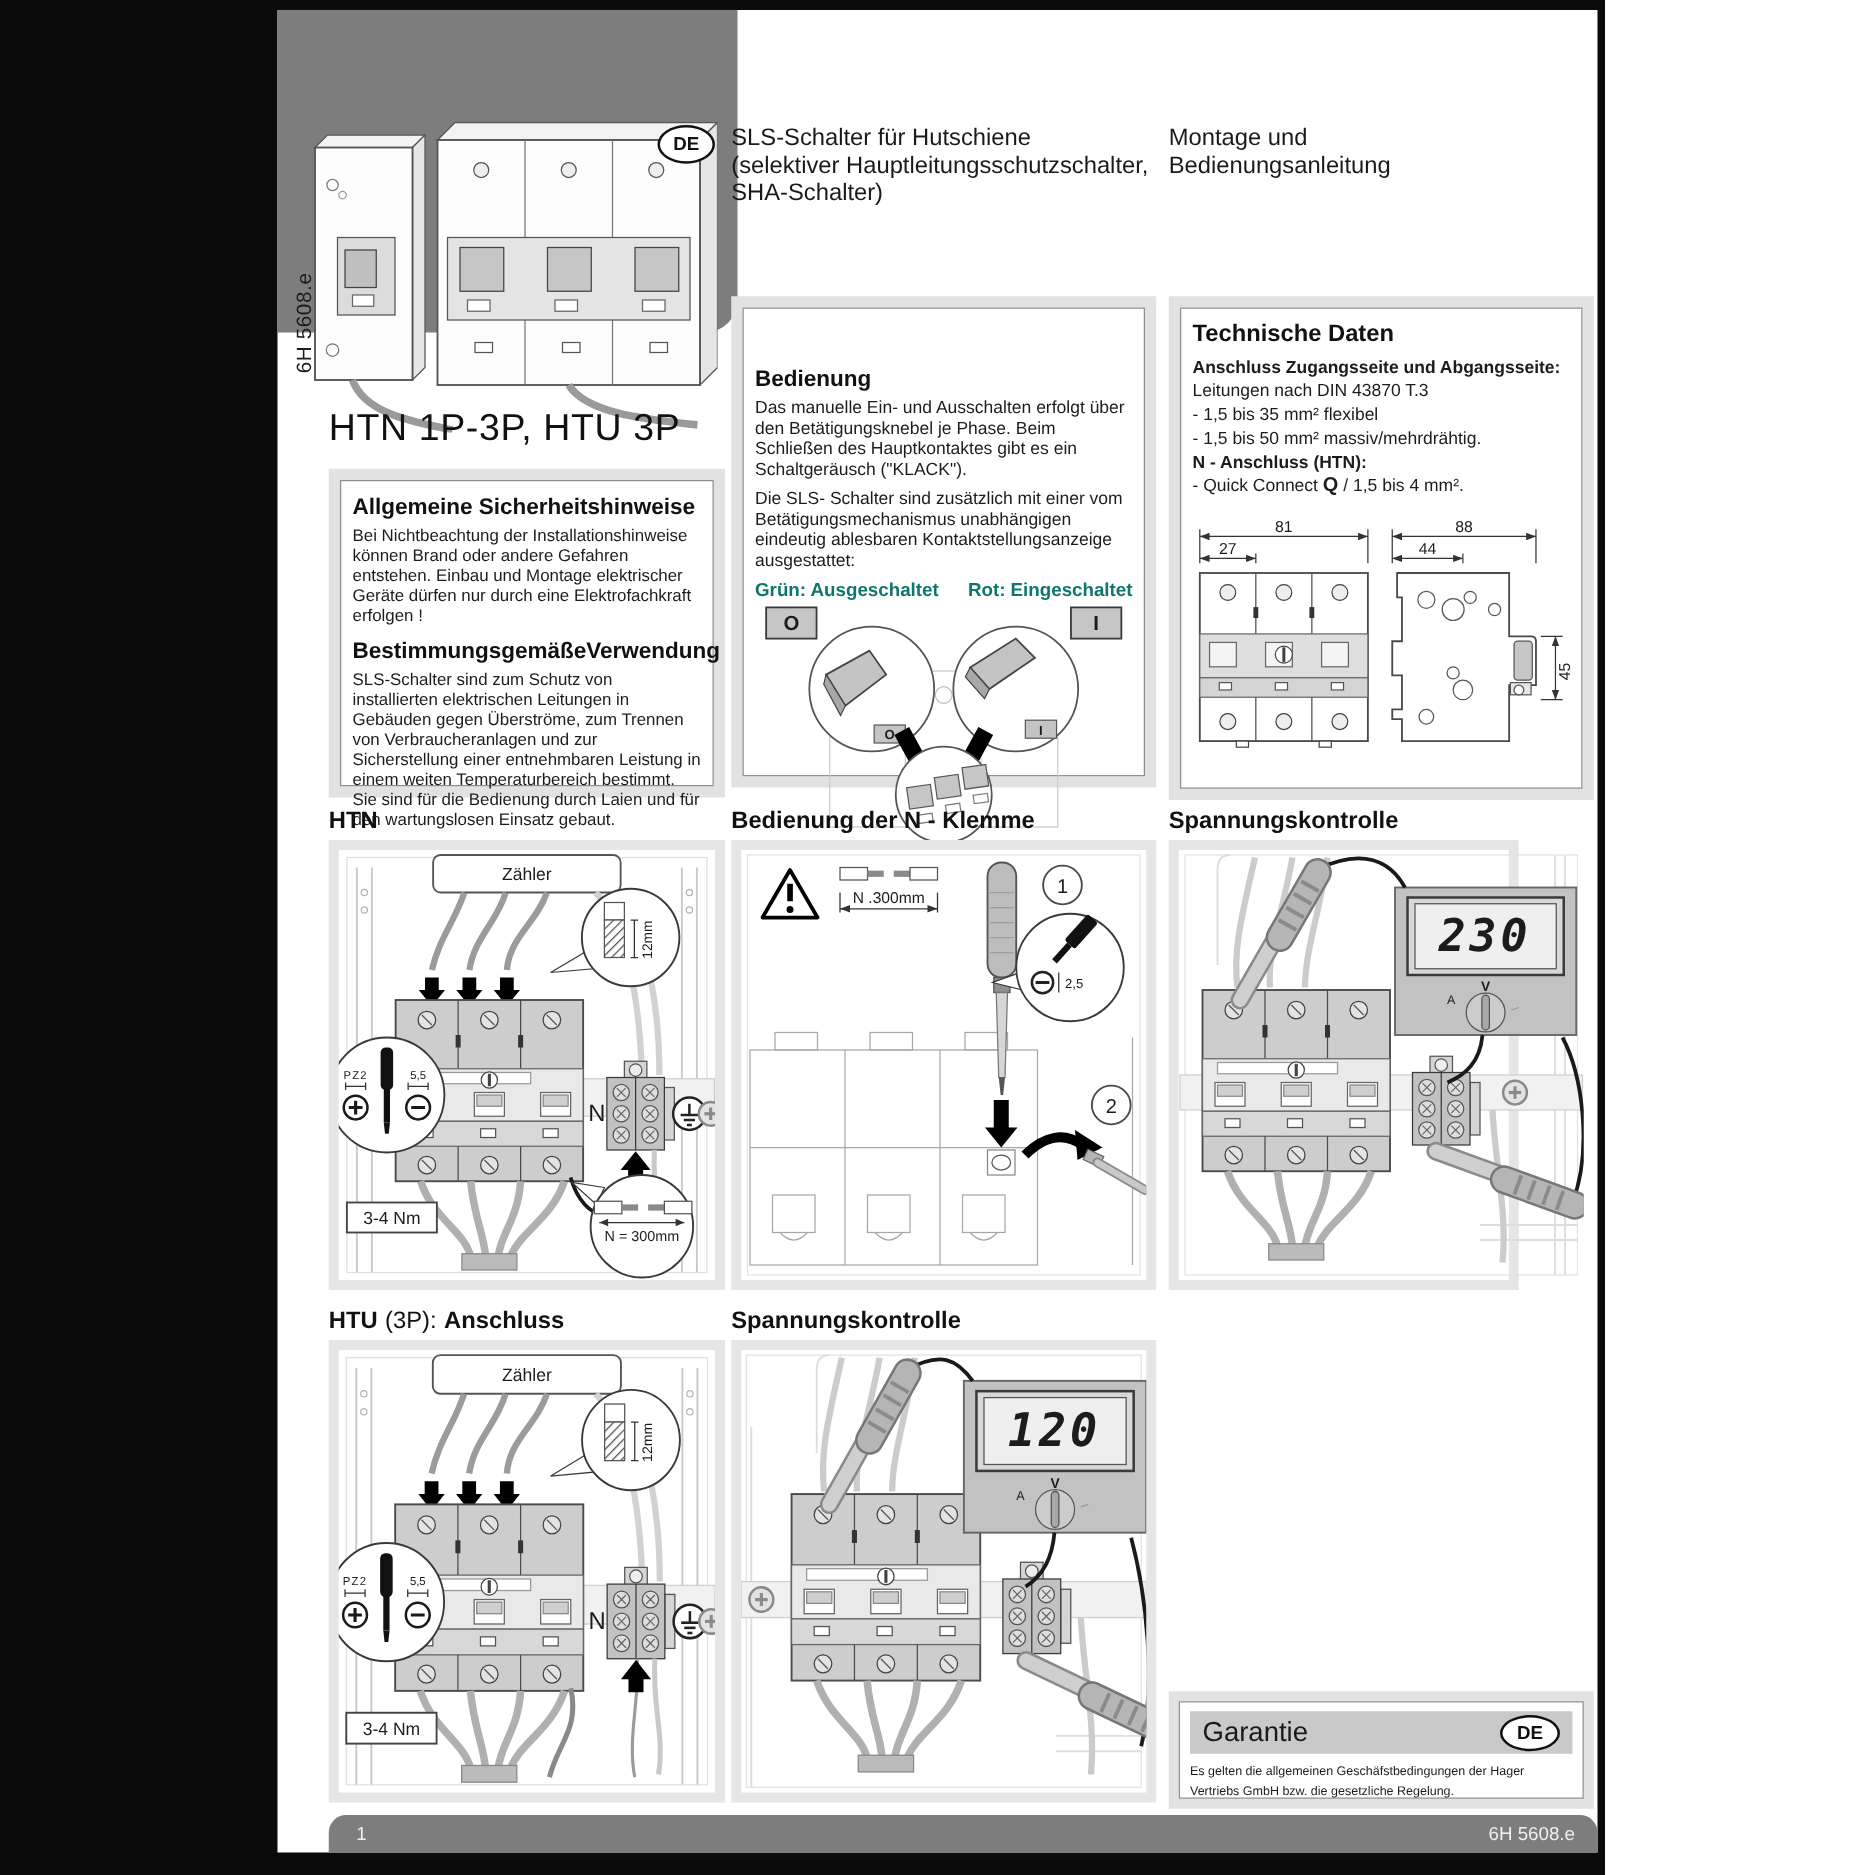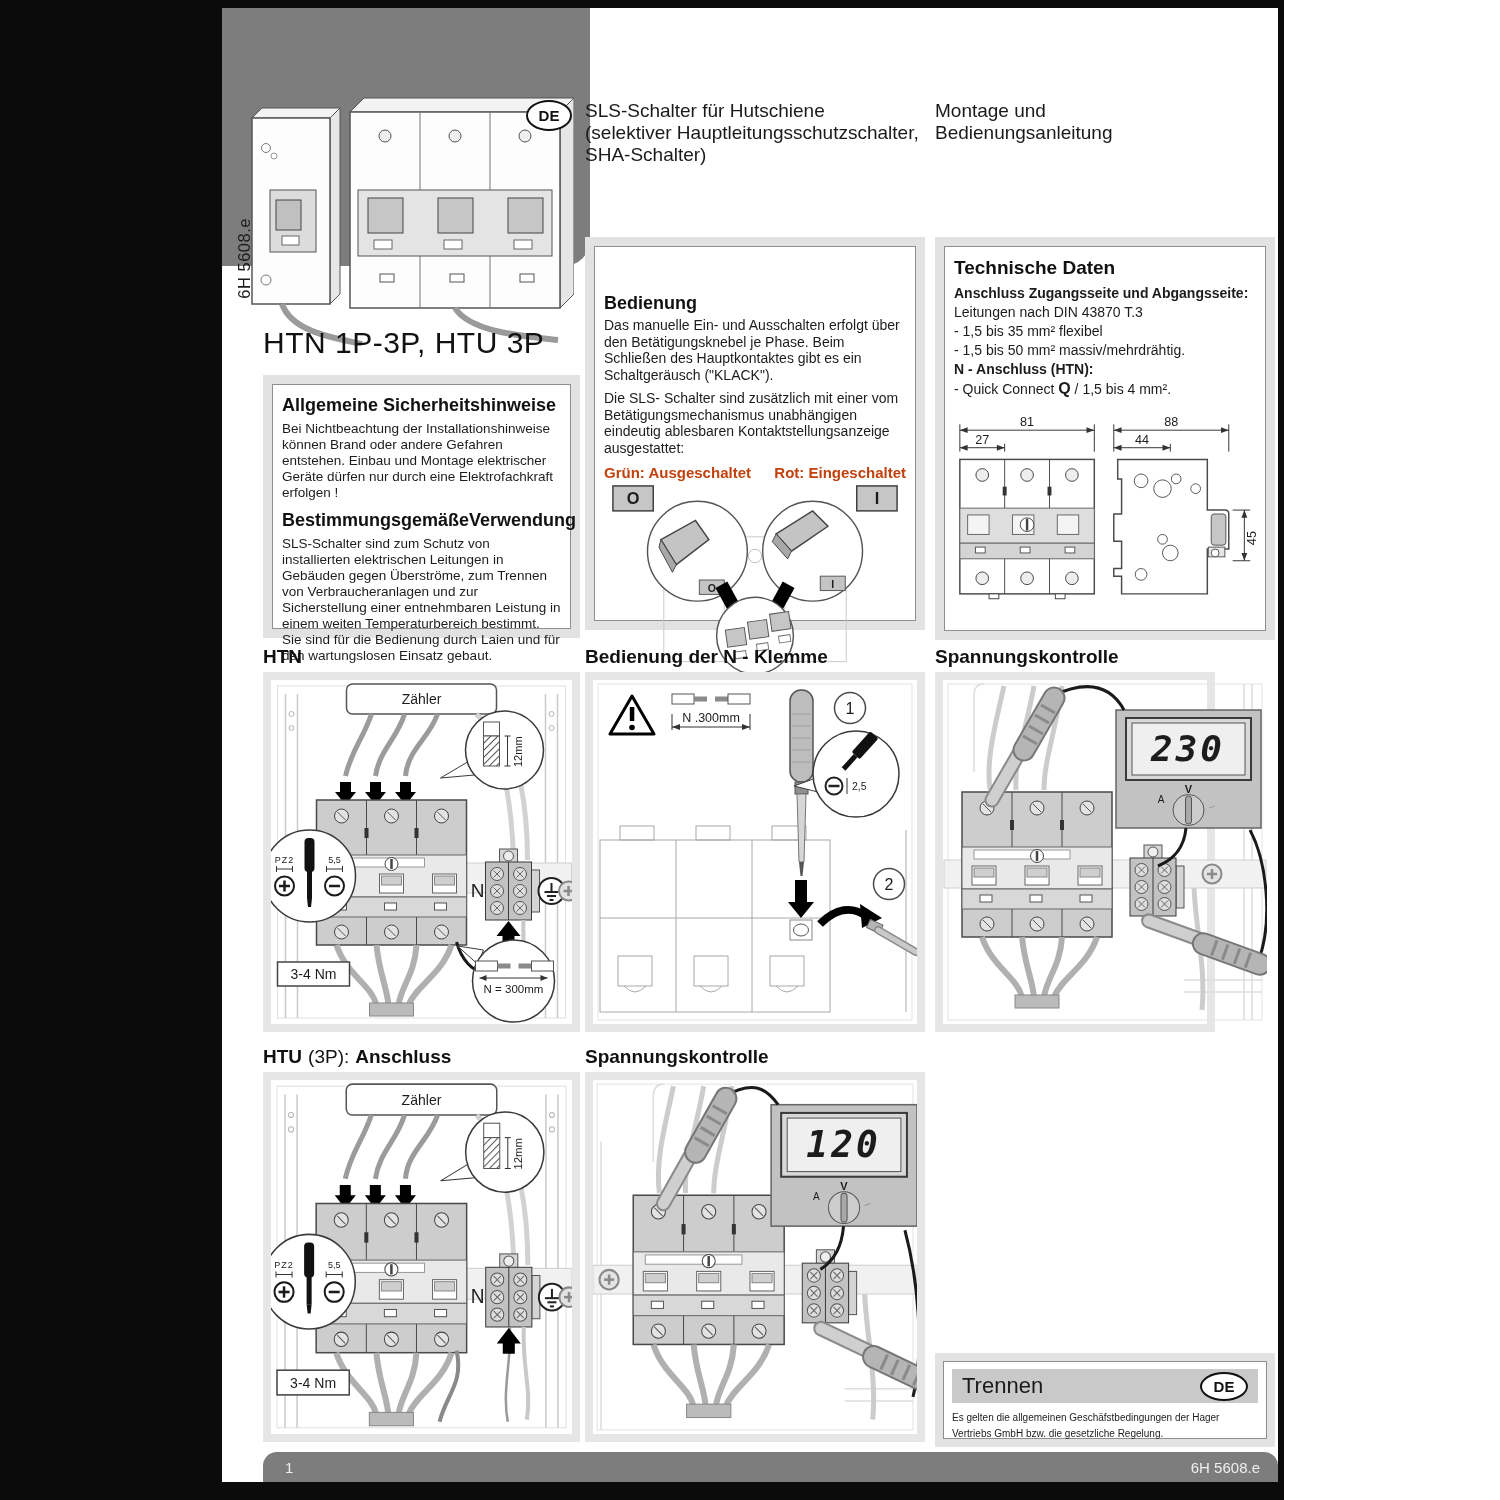--- a/index.html
+++ b/index.html
@@ -24,21 +24,21 @@
   .sec-head{font-size:19px;color:#111;display:flex;gap:6px;align-items:baseline;}
   .sec-head .b{font-weight:bold;}
   .panel{background:#e6e6e6;padding:8px;box-sizing:border-box;}
   .panel-inner{background:#ffffff;width:100%;height:100%;}
   svg{display:block;}
   svg text{font-family:"Liberation Sans",sans-serif;fill:#1c1c1c;}
   .seg{font-family:"DejaVu Sans Mono",monospace;font-style:italic;font-weight:bold;}
   #footerbar{position:absolute;left:41px;right:0;top:1444px;height:30px;background:#7d7d7d;
              border-radius:14px 14px 0 0;display:flex;justify-content:space-between;align-items:center;
              color:#efefef;font-size:15px;padding:0 18px 0 22px;box-sizing:border-box;}
-  .bed-label{font-size:15px;font-weight:bold;color:#c2410c;}
+  .bed-label{font-size:15px;font-weight:bold;color:#0f766e;}
   .gar-bar{background:#c9c9c9;height:34px;display:flex;align-items:center;justify-content:space-between;
            padding:0 10px;box-sizing:border-box;}
   .gar-title{font-size:22px;color:#1a1a1a;}
   .gar-body{font-size:10px;line-height:15.5px;color:#1c1c1c;margin-top:7px;}
 </style>
 </head>
 <body>
 
 <svg width="0" height="0" style="position:absolute" aria-hidden="true">
   <defs>
@@ -702,21 +702,21 @@
         <path d="M249,142 C247,166 236,178 226,184" fill="none" stroke="#1a1a1a" stroke-width="3"></path>
         <use href="#sym-probe" xlink:href="#sym-probe" transform="translate(66,126)"></use>
         <use href="#sym-probe" xlink:href="#sym-probe" transform="translate(220,238) rotate(85)"></use>
       </svg>
     </div>
   </div>
 
   <div class="abs graybox" style="left:713px;top:1345px;width:340px;height:94px;padding:8px;">
     <div class="whitebox" style="padding:7px 8px;">
       <div class="gar-bar">
-        <span class="gar-title">Trennen</span>
+        <span class="gar-title">Garantie</span>
         <span class="badge-de" style="width:44px;height:25px;">DE</span>
       </div>
       <div class="gar-body">Es gelten die allgemeinen Geschäfstbedingungen der Hager Vertriebs GmbH bzw. die gesetzliche Regelung.</div>
     </div>
   </div>
 
   <div id="footerbar">
     <span>1</span>
     <span>6H 5608.e</span>
   </div>

